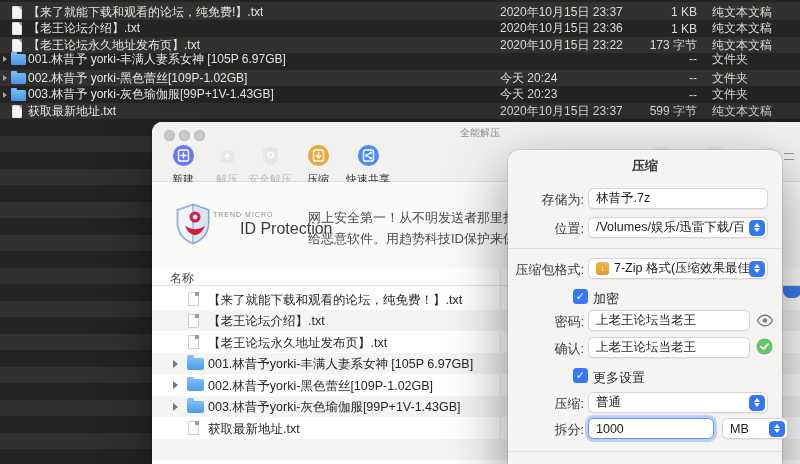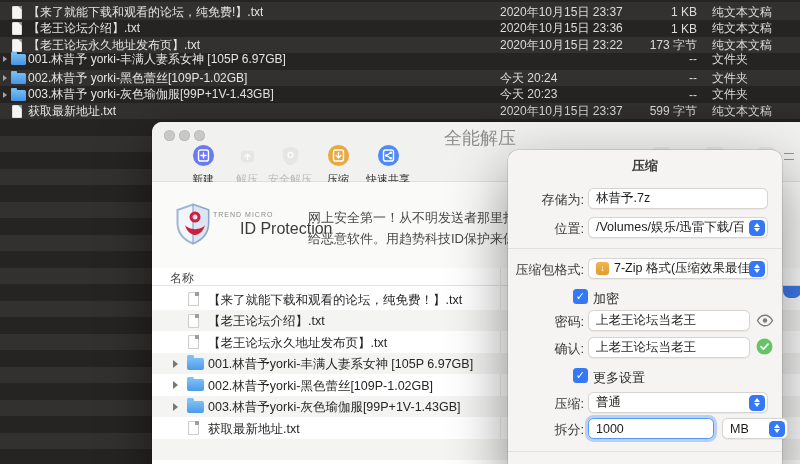--- a/index.html
+++ b/index.html
@@ -29,22 +29,22 @@
   .f-kind { position:absolute; left:712px; color:#dcdcda; }
 
   
   #appwin { position:absolute; left:152px; top:122px; width:700px; height:360px; background:#ffffff;
     border-radius:10px 10px 0 0; box-shadow:0 18px 50px rgba(0,0,0,.5), 0 0 0 0.5px rgba(0,0,0,.25); }
   #chrome { position:absolute; left:0; top:0; right:0; height:60px; background:#f1f1f0;
     border-radius:10px 10px 0 0; border-bottom:0.5px solid rgba(0,0,0,.07); }
   .tl { position:absolute; top:8px; width:11px; height:11px; border-radius:50%;
     background:#c9c8c7; box-shadow:inset 0 0 0 0.5px rgba(0,0,0,.12); }
   #win-title { position:absolute; left:278px; top:4px; width:100px; text-align:center;
-    font-size:18px; color:#8f8f8e; }
-  .tb-item { position:absolute; top:22px; width:60px; text-align:center;margin-left:20px; }
+    font-size:10px; color:#8f8f8e; }
+  .tb-item { position:absolute; top:22px; width:60px; text-align:center; }
   .tb-item .ic { display:inline-block; width:23px; height:23px; }
   .tb-label { display:block; margin-top:1px; font-size:11px; color:#2f2f2e; }
   .tb-item.disabled .tb-label { color:#bbbab9; }
   .ghost-ic { position:absolute; top:25px; width:19px; height:19px; border-radius:5px;
     background:#dcdcda; opacity:.55; }
   .hamburger { position:absolute; left:632px; top:31px; width:10px; height:7px; opacity:.7;
     border-top:1.5px solid #6f6f6e; border-bottom:1.5px solid #6f6f6e; }
 
   
   #banner { position:absolute; left:0; top:60px; right:0; height:86px; background:#fafaf9; }

